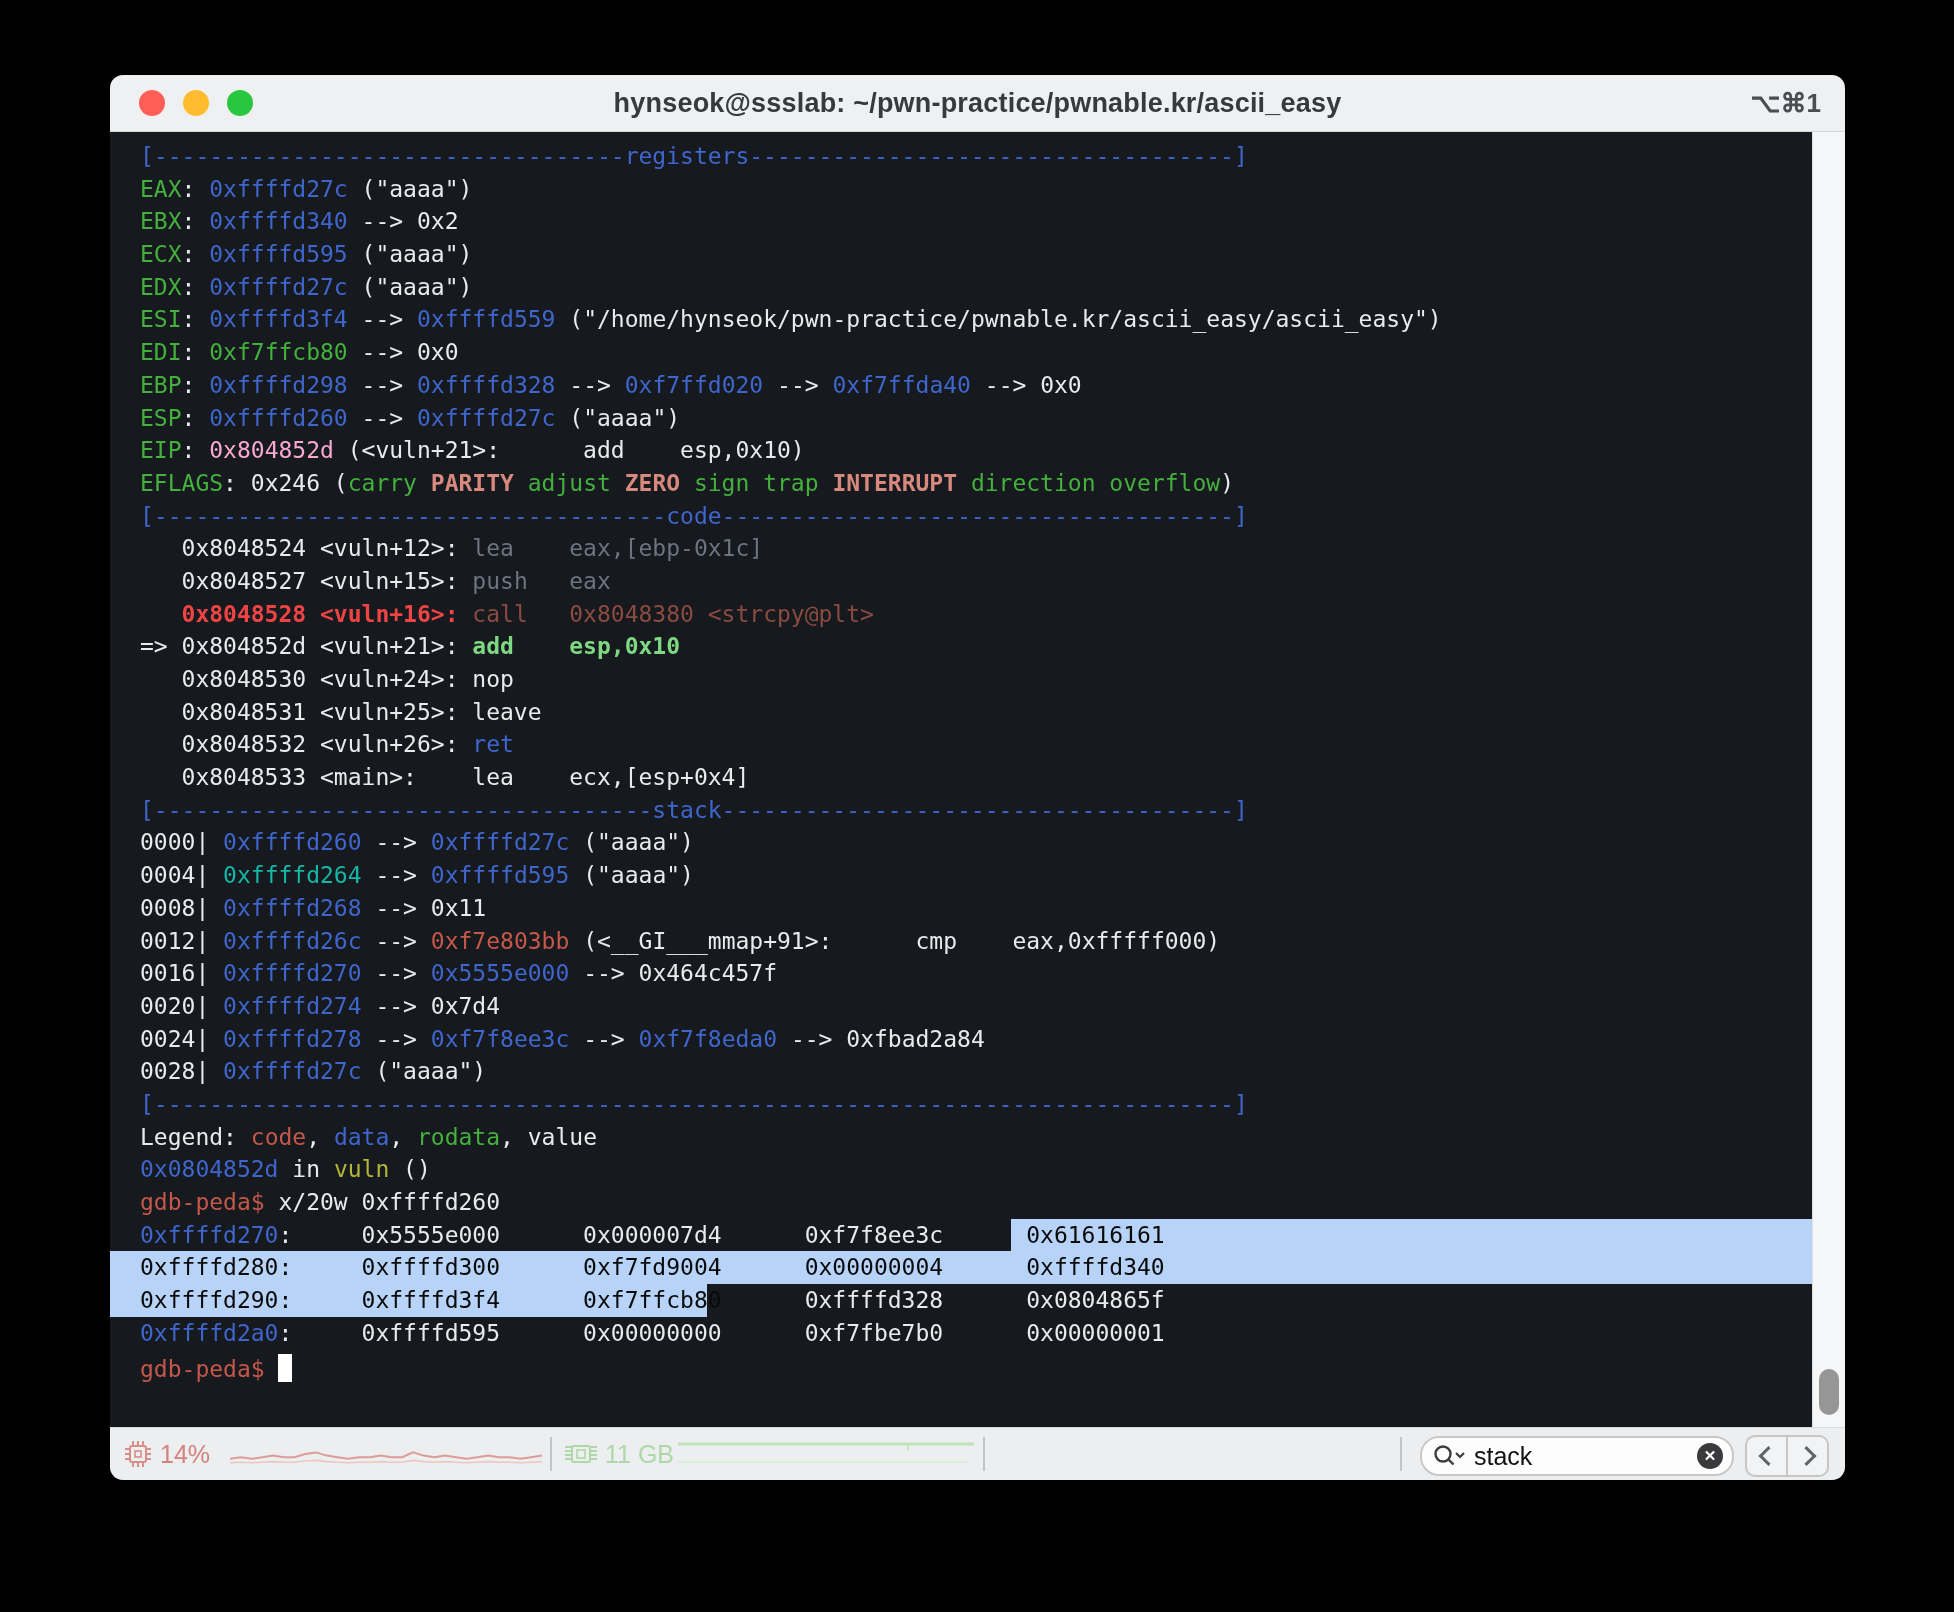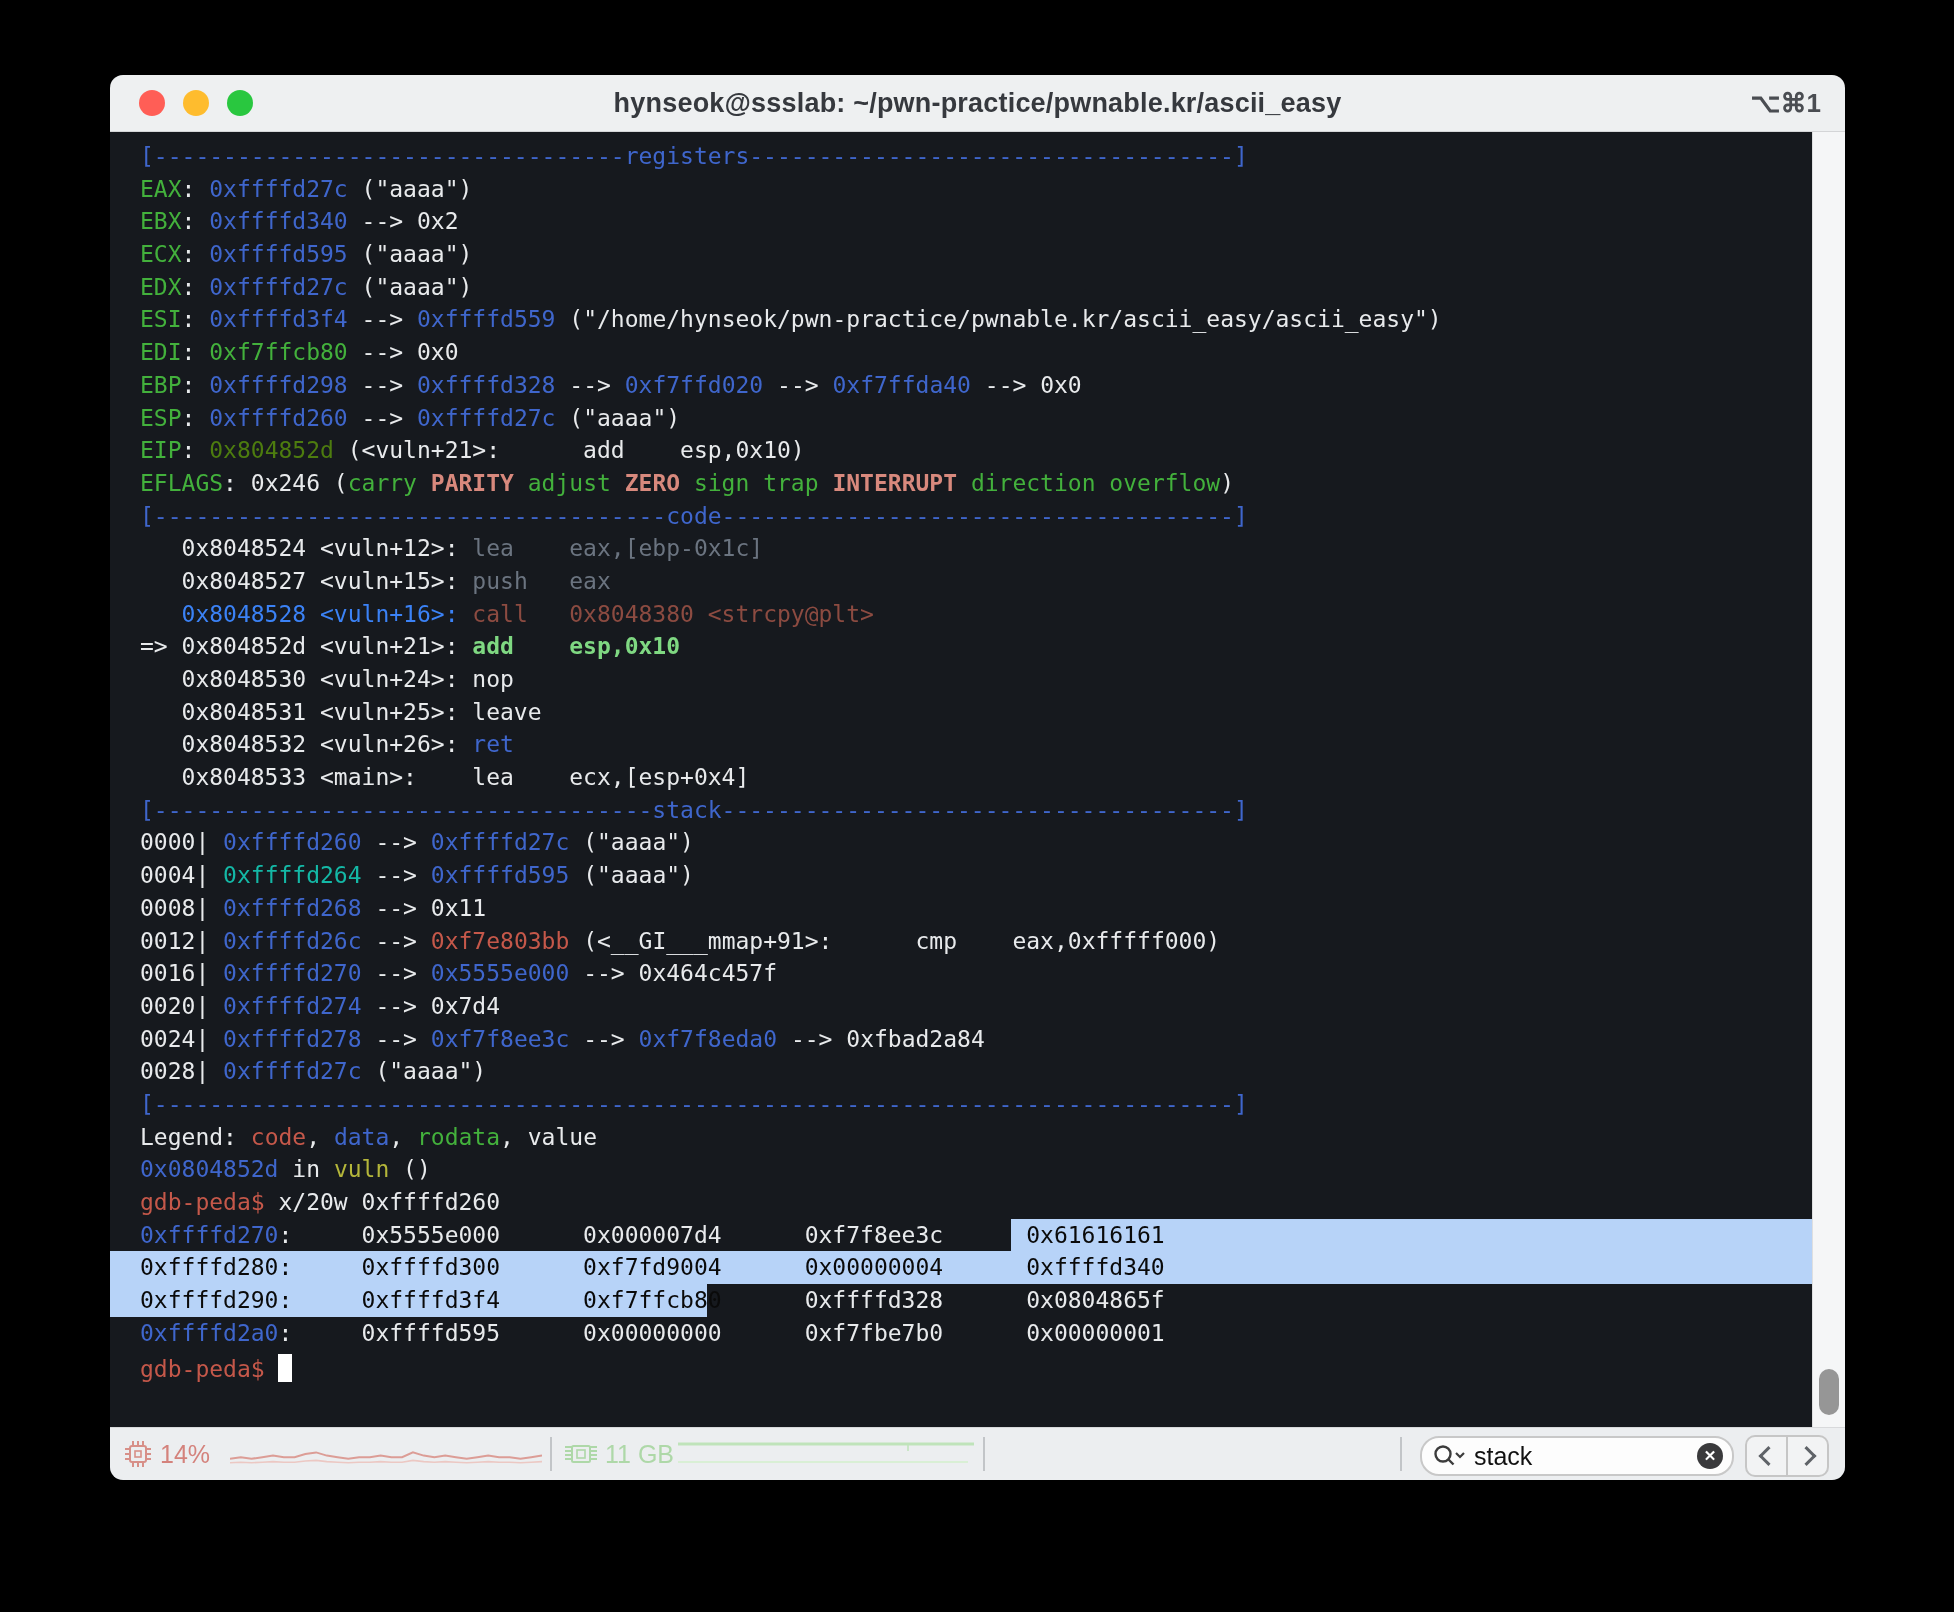--- a/index.html
+++ b/index.html
@@ -67,26 +67,26 @@
     <div class="terminal" id="terminal">
         <div class="line"><span class="seg" style="color: rgb(63, 102, 204);">[----------------------------------registers-----------------------------------]</span></div>
         <div class="line"><span class="seg" style="color: rgb(67, 177, 60);">EAX</span><span class="seg" style="color: rgb(232, 234, 236);">: </span><span class="seg" style="color: rgb(63, 102, 204);">0xffffd27c</span><span class="seg" style="color: rgb(232, 234, 236);"> ("aaaa")</span></div>
         <div class="line"><span class="seg" style="color: rgb(67, 177, 60);">EBX</span><span class="seg" style="color: rgb(232, 234, 236);">: </span><span class="seg" style="color: rgb(63, 102, 204);">0xffffd340</span><span class="seg" style="color: rgb(232, 234, 236);"> --&gt; 0x2</span></div>
         <div class="line"><span class="seg" style="color: rgb(67, 177, 60);">ECX</span><span class="seg" style="color: rgb(232, 234, 236);">: </span><span class="seg" style="color: rgb(63, 102, 204);">0xffffd595</span><span class="seg" style="color: rgb(232, 234, 236);"> ("aaaa")</span></div>
         <div class="line"><span class="seg" style="color: rgb(67, 177, 60);">EDX</span><span class="seg" style="color: rgb(232, 234, 236);">: </span><span class="seg" style="color: rgb(63, 102, 204);">0xffffd27c</span><span class="seg" style="color: rgb(232, 234, 236);"> ("aaaa")</span></div>
         <div class="line"><span class="seg" style="color: rgb(67, 177, 60);">ESI</span><span class="seg" style="color: rgb(232, 234, 236);">: </span><span class="seg" style="color: rgb(63, 102, 204);">0xffffd3f4</span><span class="seg" style="color: rgb(232, 234, 236);"> --&gt; </span><span class="seg" style="color: rgb(63, 102, 204);">0xffffd559</span><span class="seg" style="color: rgb(232, 234, 236);"> ("/home/hynseok/pwn-practice/pwnable.kr/ascii_easy/ascii_easy")</span></div>
         <div class="line"><span class="seg" style="color: rgb(67, 177, 60);">EDI</span><span class="seg" style="color: rgb(232, 234, 236);">: </span><span class="seg" style="color: rgb(67, 177, 60);">0xf7ffcb80</span><span class="seg" style="color: rgb(232, 234, 236);"> --&gt; 0x0</span></div>
         <div class="line"><span class="seg" style="color: rgb(67, 177, 60);">EBP</span><span class="seg" style="color: rgb(232, 234, 236);">: </span><span class="seg" style="color: rgb(63, 102, 204);">0xffffd298</span><span class="seg" style="color: rgb(232, 234, 236);"> --&gt; </span><span class="seg" style="color: rgb(63, 102, 204);">0xffffd328</span><span class="seg" style="color: rgb(232, 234, 236);"> --&gt; </span><span class="seg" style="color: rgb(63, 102, 204);">0xf7ffd020</span><span class="seg" style="color: rgb(232, 234, 236);"> --&gt; </span><span class="seg" style="color: rgb(63, 102, 204);">0xf7ffda40</span><span class="seg" style="color: rgb(232, 234, 236);"> --&gt; 0x0</span></div>
         <div class="line"><span class="seg" style="color: rgb(67, 177, 60);">ESP</span><span class="seg" style="color: rgb(232, 234, 236);">: </span><span class="seg" style="color: rgb(63, 102, 204);">0xffffd260</span><span class="seg" style="color: rgb(232, 234, 236);"> --&gt; </span><span class="seg" style="color: rgb(63, 102, 204);">0xffffd27c</span><span class="seg" style="color: rgb(232, 234, 236);"> ("aaaa")</span></div>
-        <div class="line"><span class="seg" style="color: rgb(67, 177, 60);">EIP</span><span class="seg" style="color: rgb(232, 234, 236);">: </span><span class="seg" style="color: #4d7c0f;">0x804852d</span><span class="seg" style="color: rgb(232, 234, 236);"> (&lt;vuln+21&gt;:      add    esp,0x10)</span></div>
+        <div class="line"><span class="seg" style="color: rgb(67, 177, 60);">EIP</span><span class="seg" style="color: rgb(232, 234, 236);">: </span><span class="seg" style="color: #f9a8d4;">0x804852d</span><span class="seg" style="color: rgb(232, 234, 236);"> (&lt;vuln+21&gt;:      add    esp,0x10)</span></div>
         <div class="line"><span class="seg" style="color: rgb(67, 177, 60);">EFLAGS</span><span class="seg" style="color: rgb(232, 234, 236);">: 0x246 (</span><span class="seg" style="color: rgb(67, 177, 60);">carry </span><span class="seg" style="color: rgb(216, 137, 125); font-weight: bold;">PARITY</span><span class="seg" style="color: rgb(67, 177, 60);"> adjust </span><span class="seg" style="color: rgb(216, 137, 125); font-weight: bold;">ZERO</span><span class="seg" style="color: rgb(67, 177, 60);"> sign trap </span><span class="seg" style="color: rgb(216, 137, 125); font-weight: bold;">INTERRUPT</span><span class="seg" style="color: rgb(67, 177, 60);"> direction overflow</span><span class="seg" style="color: rgb(232, 234, 236);">)</span></div>
         <div class="line"><span class="seg" style="color: rgb(63, 102, 204);">[-------------------------------------code-------------------------------------]</span></div>
         <div class="line"><span class="seg" style="color: rgb(232, 234, 236);">   0x8048524 &lt;vuln+12&gt;: </span><span class="seg" style="color: rgb(107, 116, 128);">lea    eax,[ebp-0x1c]</span></div>
         <div class="line"><span class="seg" style="color: rgb(232, 234, 236);">   0x8048527 &lt;vuln+15&gt;: </span><span class="seg" style="color: rgb(107, 116, 128);">push   eax</span></div>
-        <div class="line"><span class="seg" style="color: #3b82f6;">   0x8048528 &lt;vuln+16&gt;: </span><span class="seg" style="color: rgb(140, 75, 65);">call   0x8048380 &lt;strcpy@plt&gt;</span></div>
+        <div class="line"><span class="seg" style="color: #ef4444; font-weight: bold;">   0x8048528 &lt;vuln+16&gt;: </span><span class="seg" style="color: rgb(140, 75, 65);">call   0x8048380 &lt;strcpy@plt&gt;</span></div>
         <div class="line"><span class="seg" style="color: rgb(232, 234, 236);">=&gt; 0x804852d &lt;vuln+21&gt;: </span><span class="seg" style="color: rgb(127, 216, 130); font-weight: bold;">add    esp,0x10</span></div>
         <div class="line"><span class="seg" style="color: rgb(232, 234, 236);">   0x8048530 &lt;vuln+24&gt;: nop</span></div>
         <div class="line"><span class="seg" style="color: rgb(232, 234, 236);">   0x8048531 &lt;vuln+25&gt;: leave</span></div>
         <div class="line"><span class="seg" style="color: rgb(232, 234, 236);">   0x8048532 &lt;vuln+26&gt;: </span><span class="seg" style="color: rgb(63, 102, 204);">ret</span></div>
         <div class="line"><span class="seg" style="color: rgb(232, 234, 236);">   0x8048533 &lt;main&gt;:    lea    ecx,[esp+0x4]</span></div>
         <div class="line"><span class="seg" style="color: rgb(63, 102, 204); margin-top: 20px;">[------------------------------------stack-------------------------------------]</span></div>
         <div class="line"><span class="seg" style="color: rgb(232, 234, 236);">0000| </span><span class="seg" style="color: rgb(63, 102, 204);">0xffffd260</span><span class="seg" style="color: rgb(232, 234, 236);"> --&gt; </span><span class="seg" style="color: rgb(63, 102, 204);">0xffffd27c</span><span class="seg" style="color: rgb(232, 234, 236);"> ("aaaa")</span></div>
         <div class="line"><span class="seg" style="color: rgb(232, 234, 236);">0004| </span><span class="seg" style="color: #14b8a6;">0xffffd264</span><span class="seg" style="color: rgb(232, 234, 236);"> --&gt; </span><span class="seg" style="color: rgb(63, 102, 204);">0xffffd595</span><span class="seg" style="color: rgb(232, 234, 236);"> ("aaaa")</span></div>
         <div class="line"><span class="seg" style="color: rgb(232, 234, 236);">0008| </span><span class="seg" style="color: rgb(63, 102, 204);">0xffffd268</span><span class="seg" style="color: rgb(232, 234, 236);"> --&gt; 0x11</span></div>
         <div class="line"><span class="seg" style="color: rgb(232, 234, 236);">0012| </span><span class="seg" style="color: rgb(63, 102, 204);">0xffffd26c</span><span class="seg" style="color: rgb(232, 234, 236);"> --&gt; </span><span class="seg" style="color: rgb(197, 88, 74);">0xf7e803bb</span><span class="seg" style="color: rgb(232, 234, 236);"> (&lt;__GI___mmap+91&gt;:      cmp    eax,0xfffff000)</span></div>

